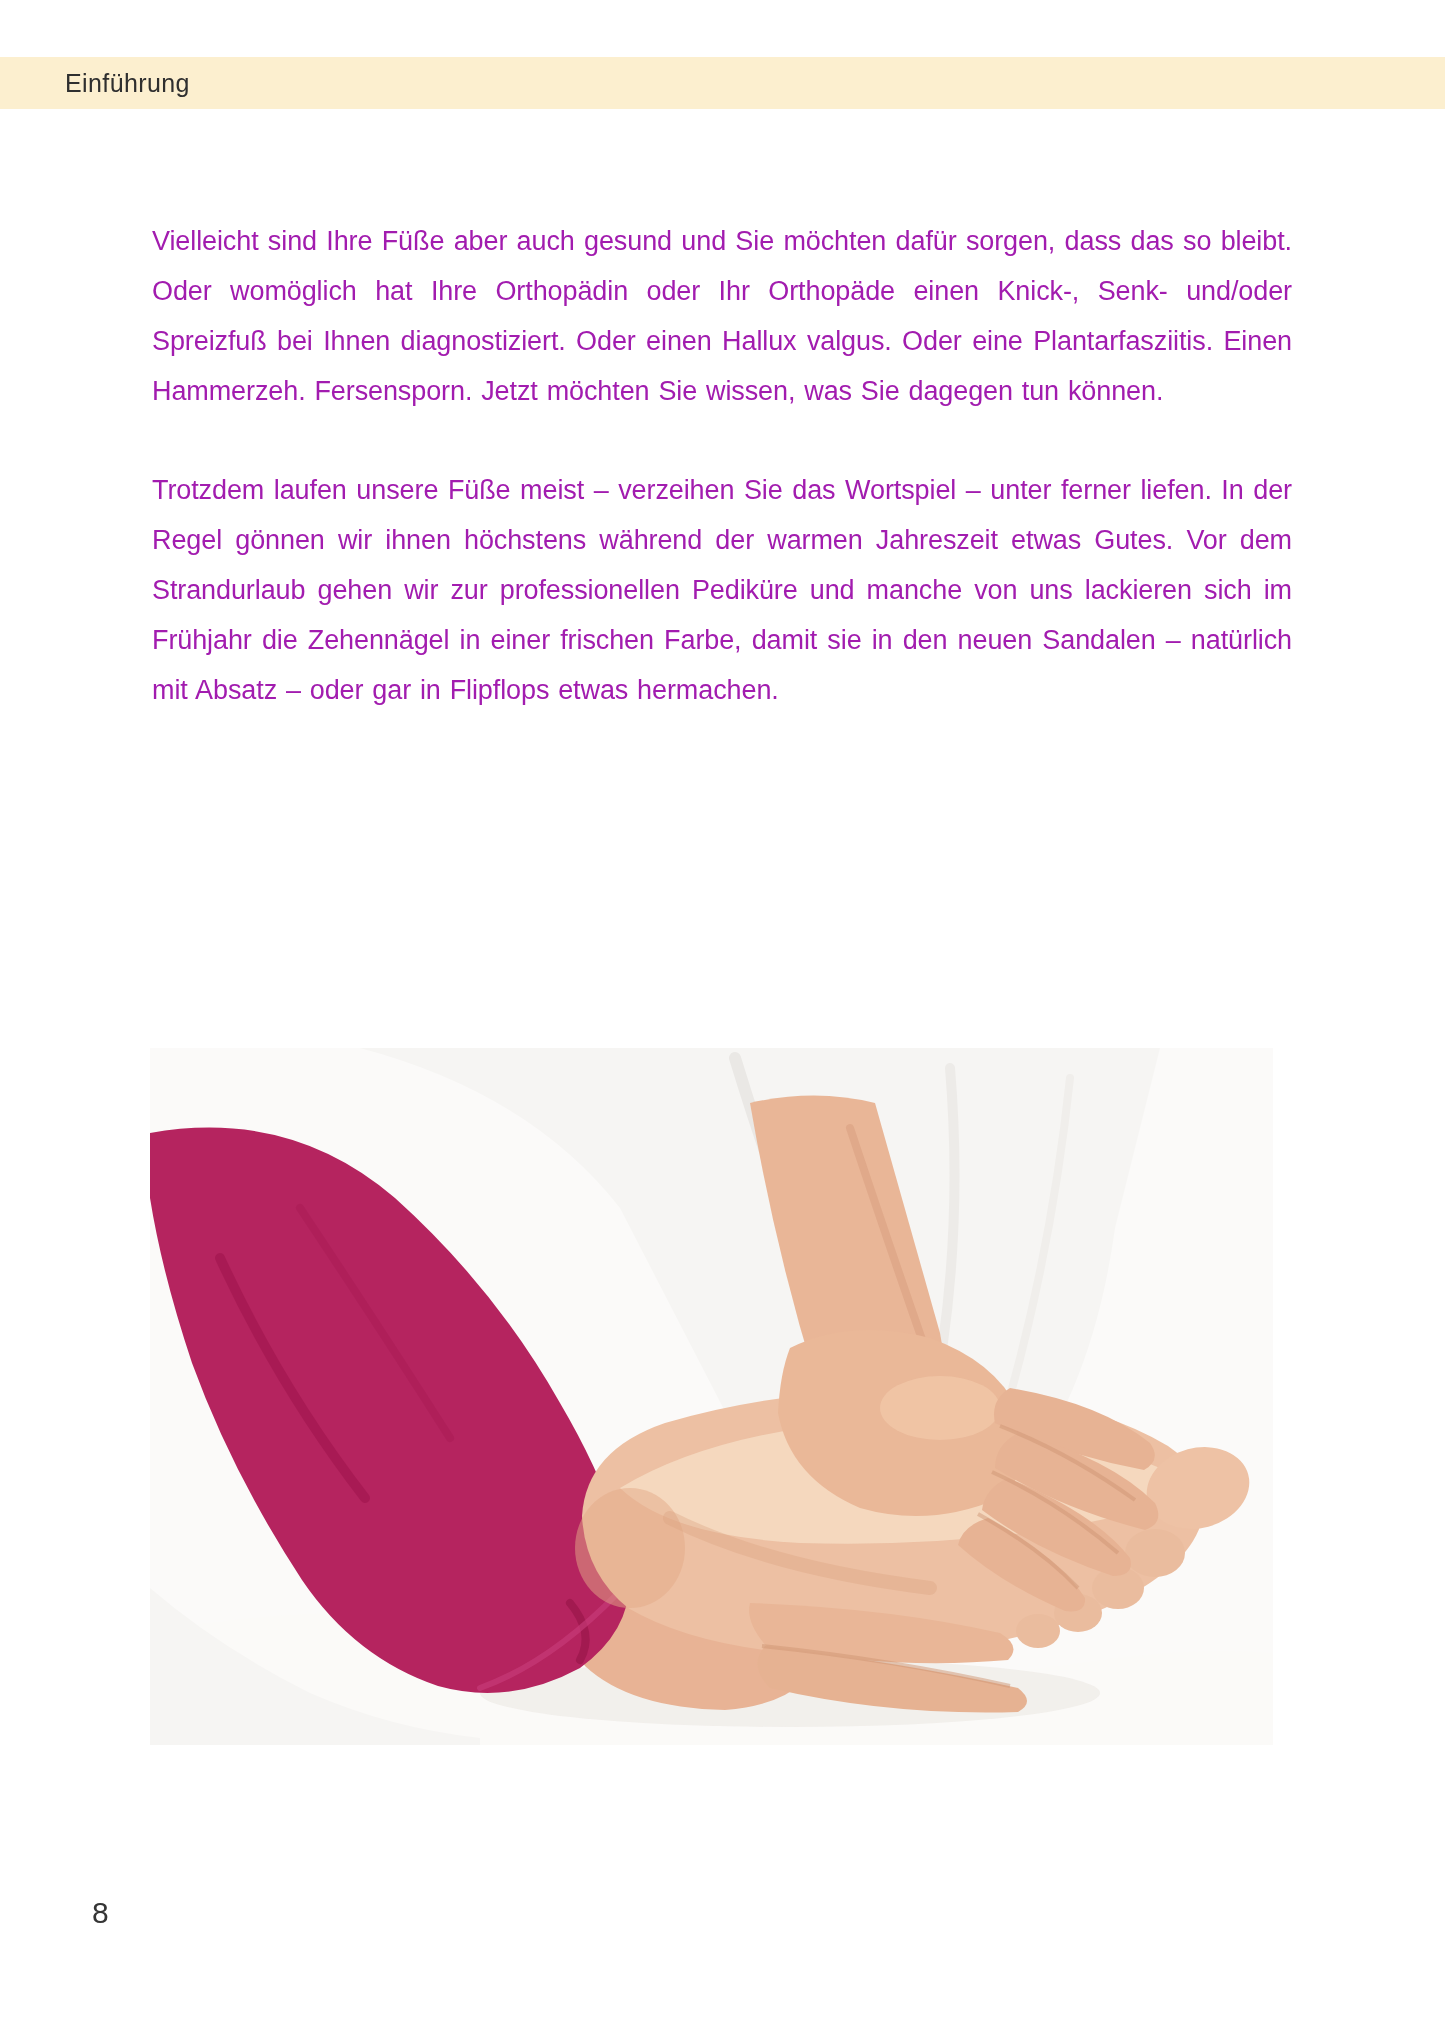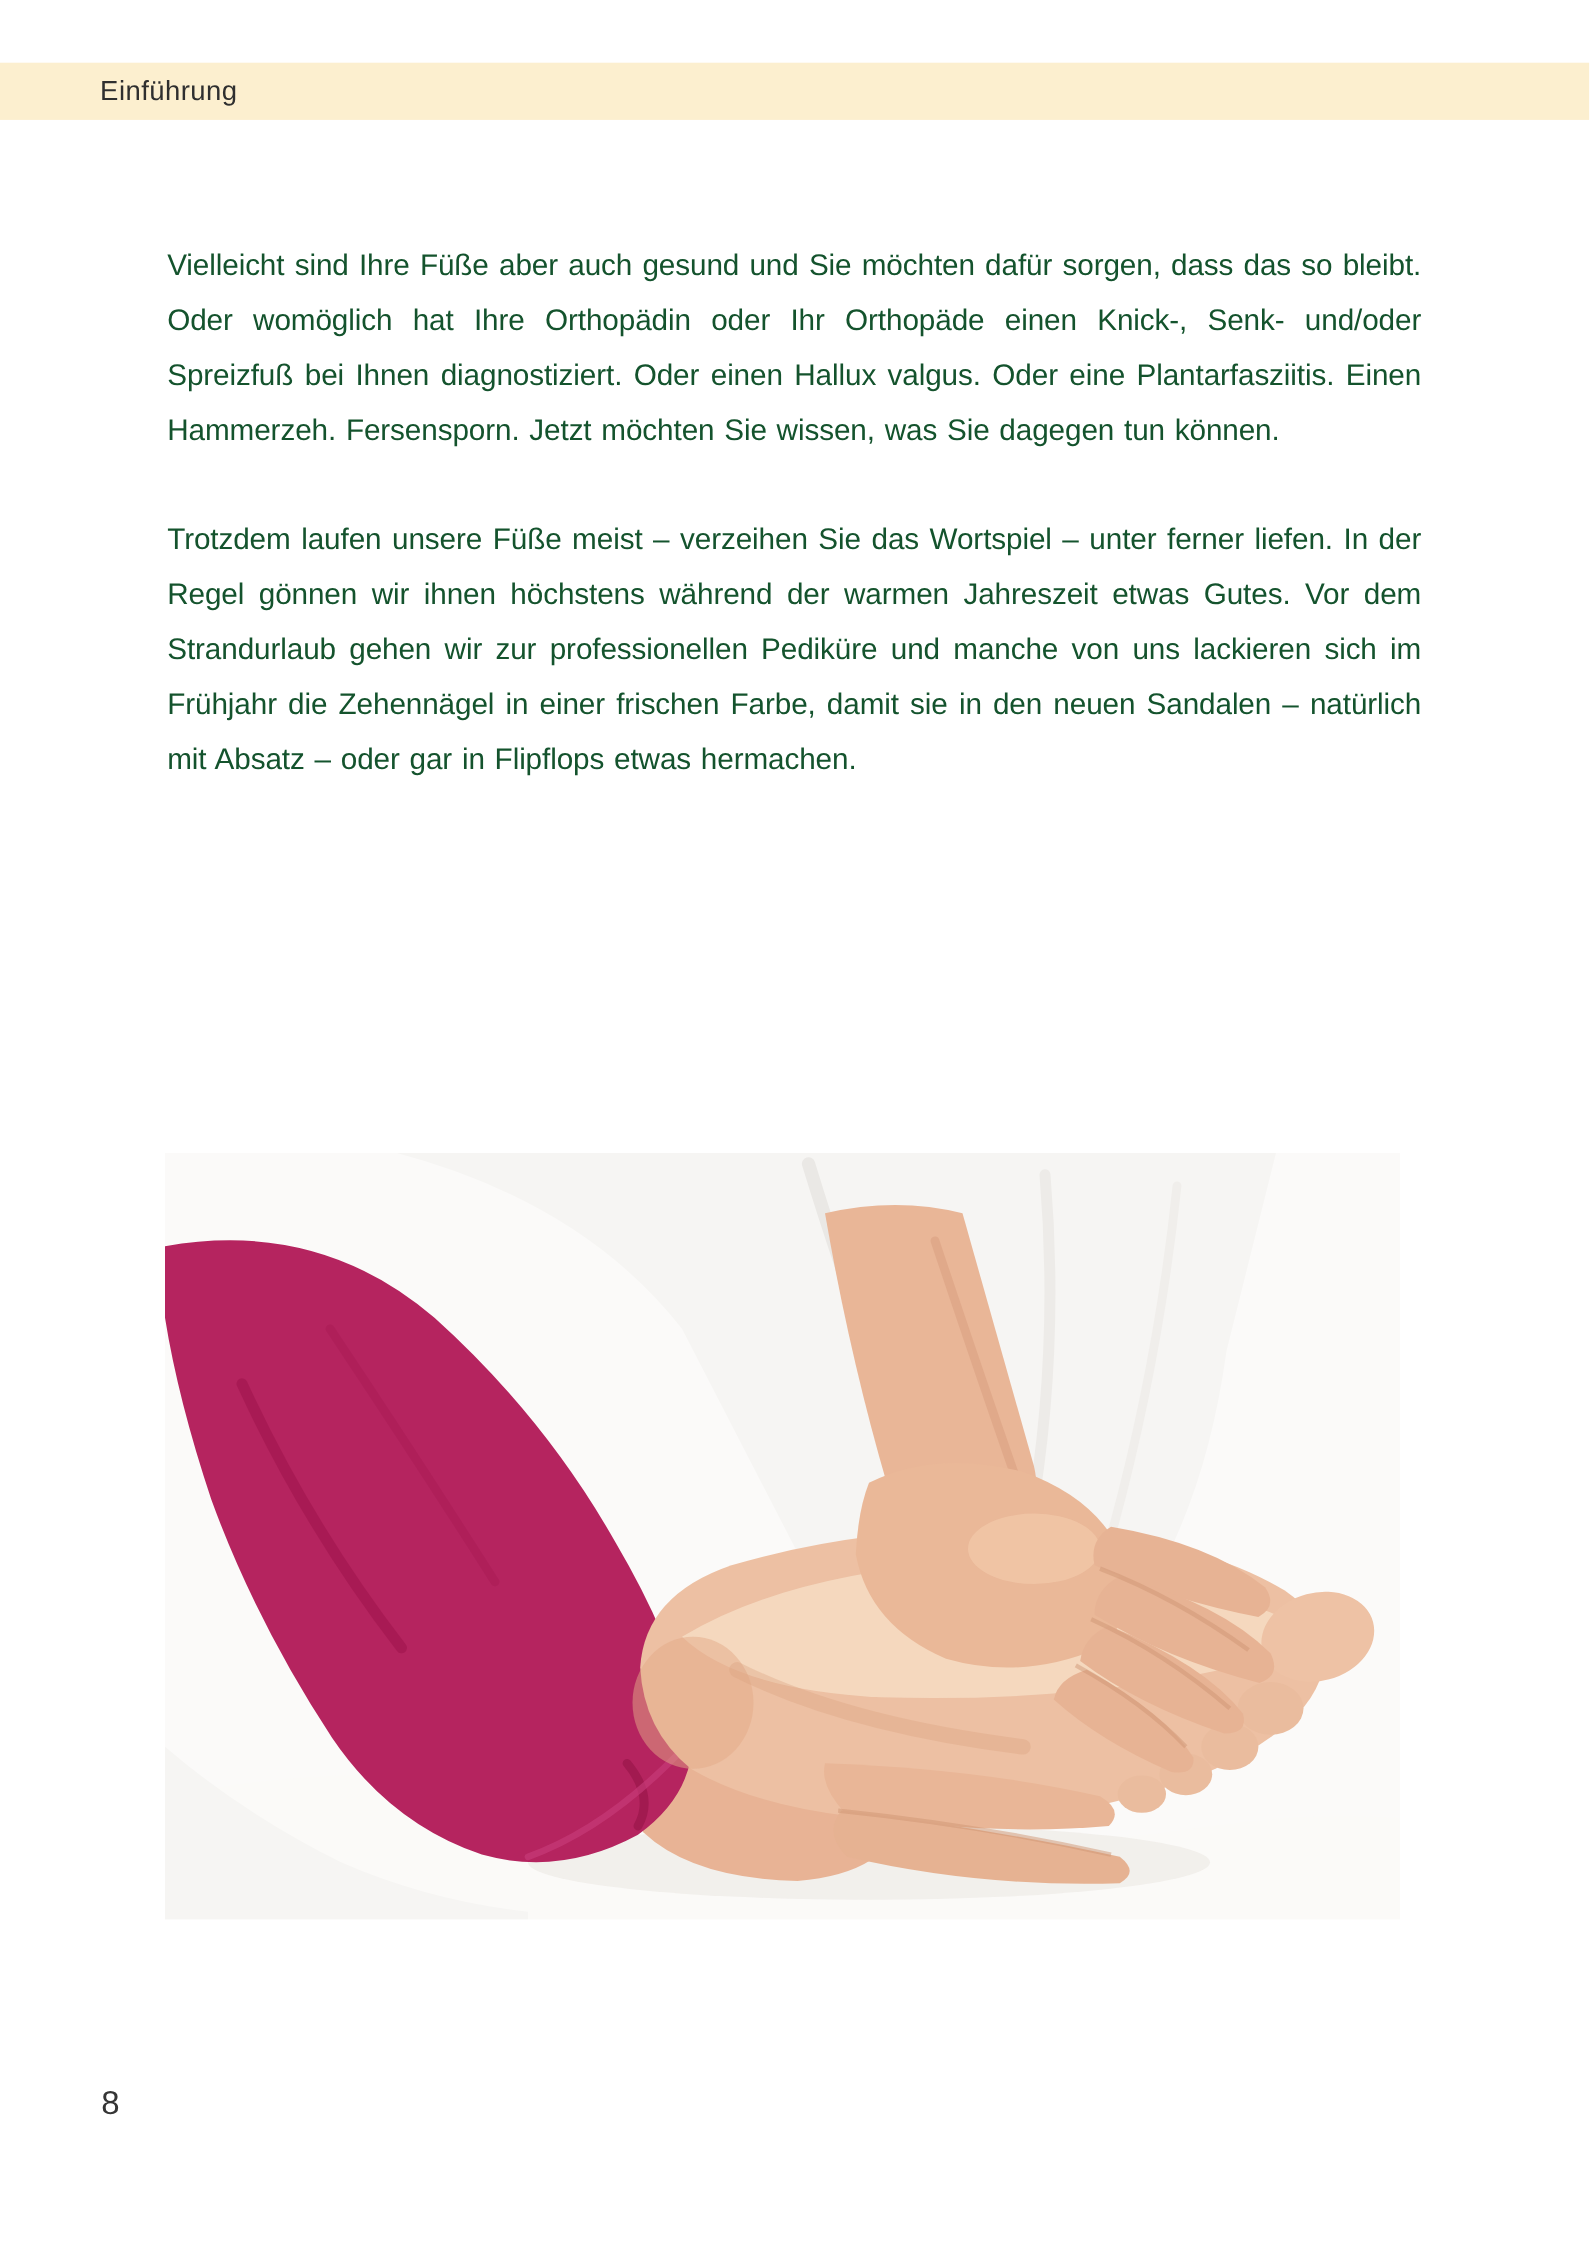--- a/index.html
+++ b/index.html
@@ -6,28 +6,28 @@
   .page{
     position:relative;
     width:1445px;height:2040px;
     background:#ffffff;
     font-family:"Liberation Sans", sans-serif;
     overflow:hidden;
   }
   .chapter-band{
     position:absolute;left:0;top:57px;width:1445px;height:52px;
     display:flex;align-items:center;
-    box-sizing:border-box;padding-left:91px;
+    box-sizing:border-box;padding-left:65px;
   }
   .chapter-band .chapter-title{
     font-size:25px;color:#2f2f2f;letter-spacing:.4px;
   }
   .text-block{
     position:absolute;left:152px;top:216px;width:1140px;
-    font-size:27px;line-height:50px;color:#14532d;
+    font-size:27px;line-height:50px;color:#a21caf;
     text-align:justify;letter-spacing:-0.1px;word-spacing:1.5px;
   }
   .text-block p{margin:0 0 49px 0;}
   .photo{
     position:absolute;left:150px;top:1048px;width:1123px;height:697px;
   }
   .photo svg{display:block;width:100%;height:100%;}
   .page-number{
     position:absolute;left:92px;top:1896px;
     font-size:30px;color:#353535;

